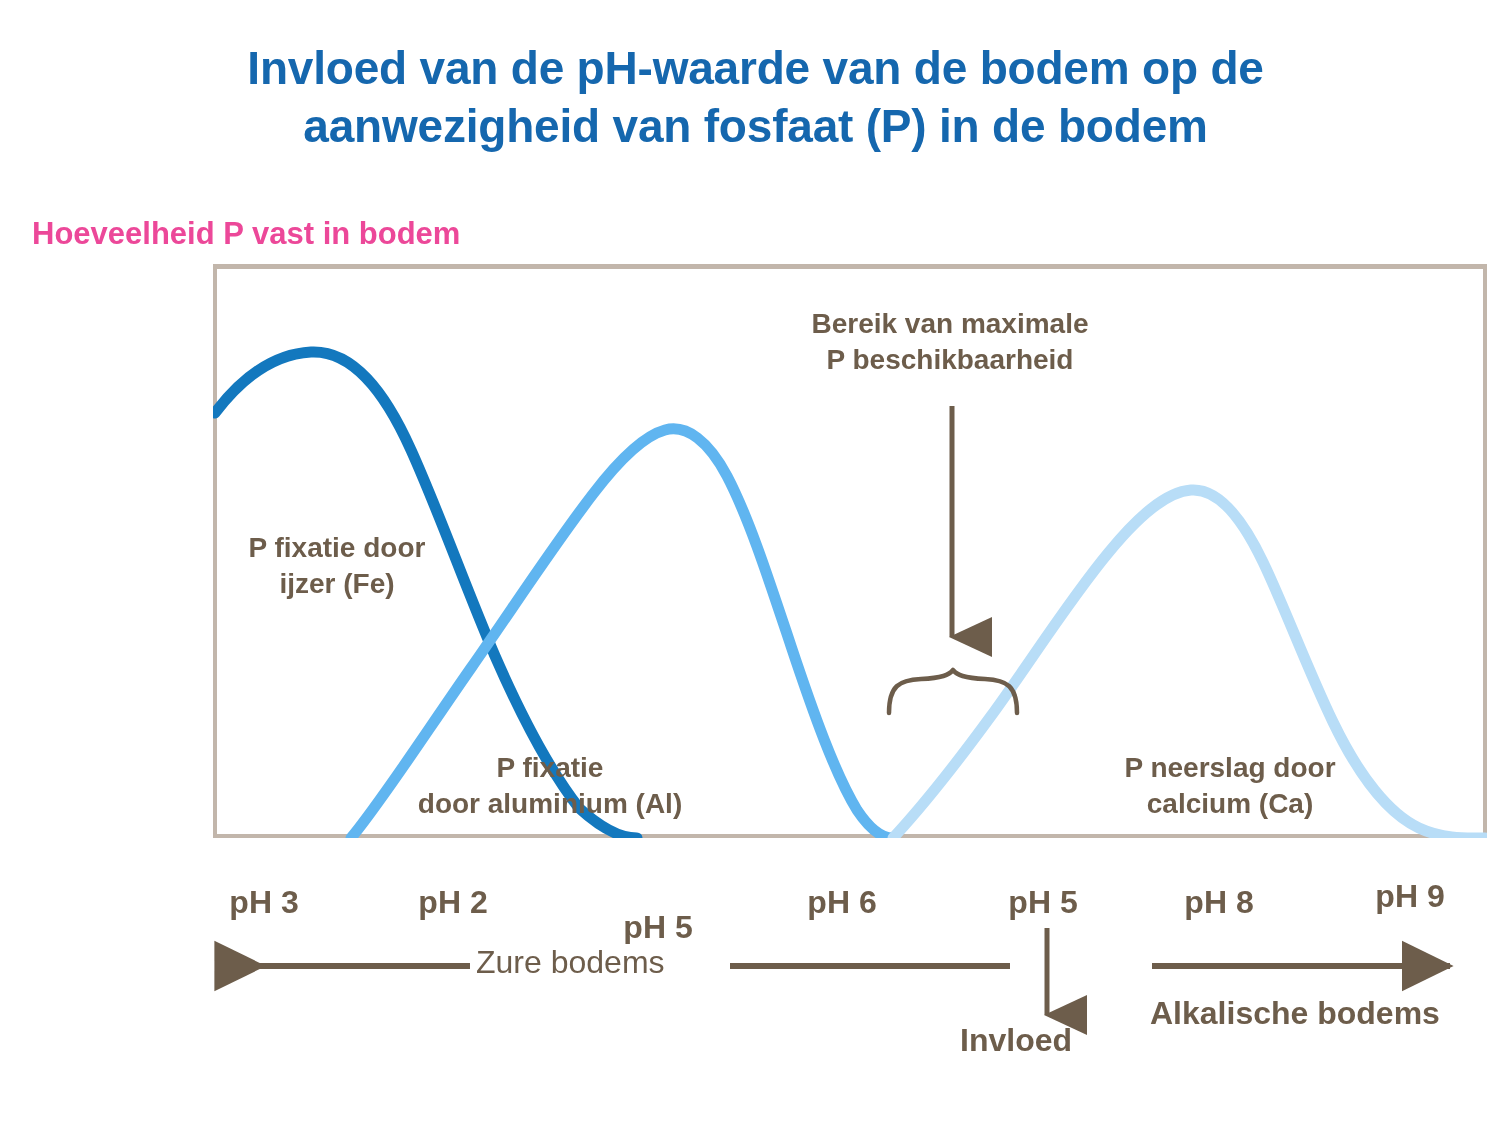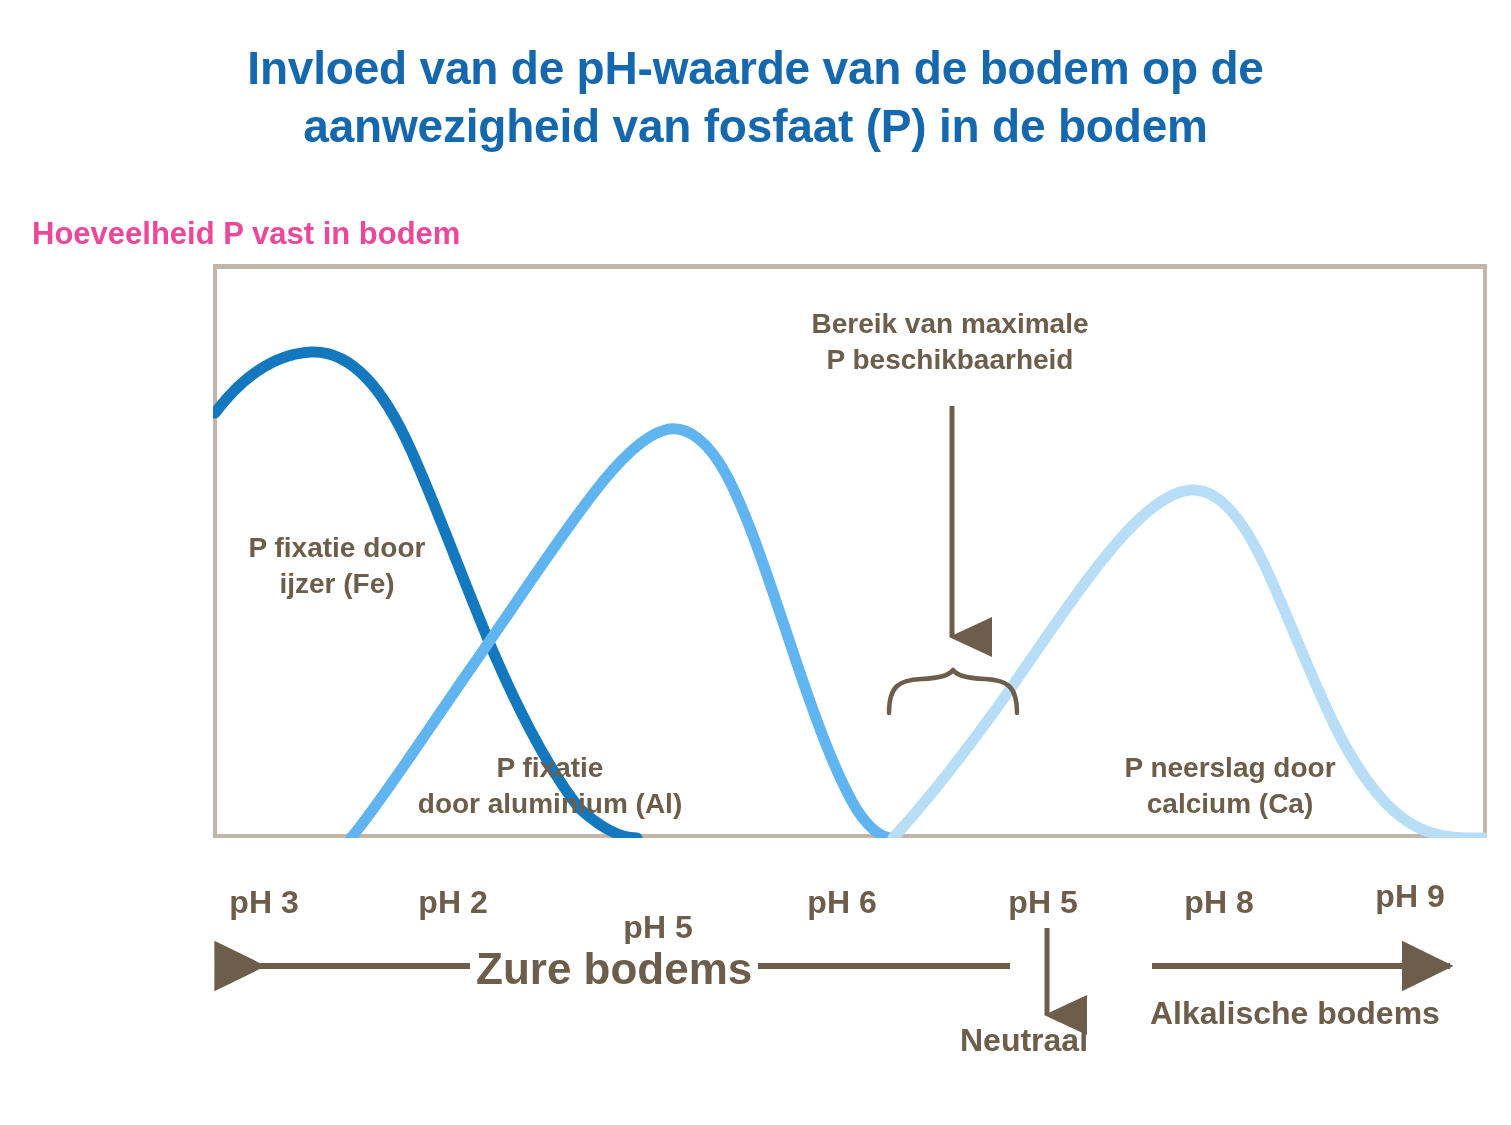--- a/index.html
+++ b/index.html
@@ -115,22 +115,22 @@
     font-weight: bold;
     color: #6d5d4b;
     white-space: nowrap;
   }
 
   
   #label-acid {
     position: absolute;
     left: 470px;
     top: 944px;
-    font-size: 44px;
-    font-weight: bold;
+    font-size: 32px;
+    font-weight: normal;
     color: #6d5d4b;
     background: #ffffff;
     padding: 0 6px;
     white-space: nowrap;
   }
   #label-neutral {
     position: absolute;
     left: 960px;
     top: 1022px;
     font-size: 32px;
@@ -234,16 +234,16 @@
 
   <div class="x-tick" style="left:184px;">pH 3</div>
   <div class="x-tick" style="left:373px;">pH 2</div>
   <div class="x-tick" style="left:578px;margin-top:25px;">pH 5</div>
   <div class="x-tick" style="left:762px;">pH 6</div>
   <div class="x-tick" style="left:963px;">pH 5</div>
   <div class="x-tick" style="left:1139px;">pH 8</div>
   <div class="x-tick" style="left:1330px; top:878px;">pH 9</div>
 
   <div id="label-acid">Zure bodems</div>
-  <div id="label-neutral">Neutraal</div>
+  <div id="label-neutral">Invloed</div>
   <div id="label-alkaline">Alkalische bodems</div>
 
 </div>
 
 </body></html>

